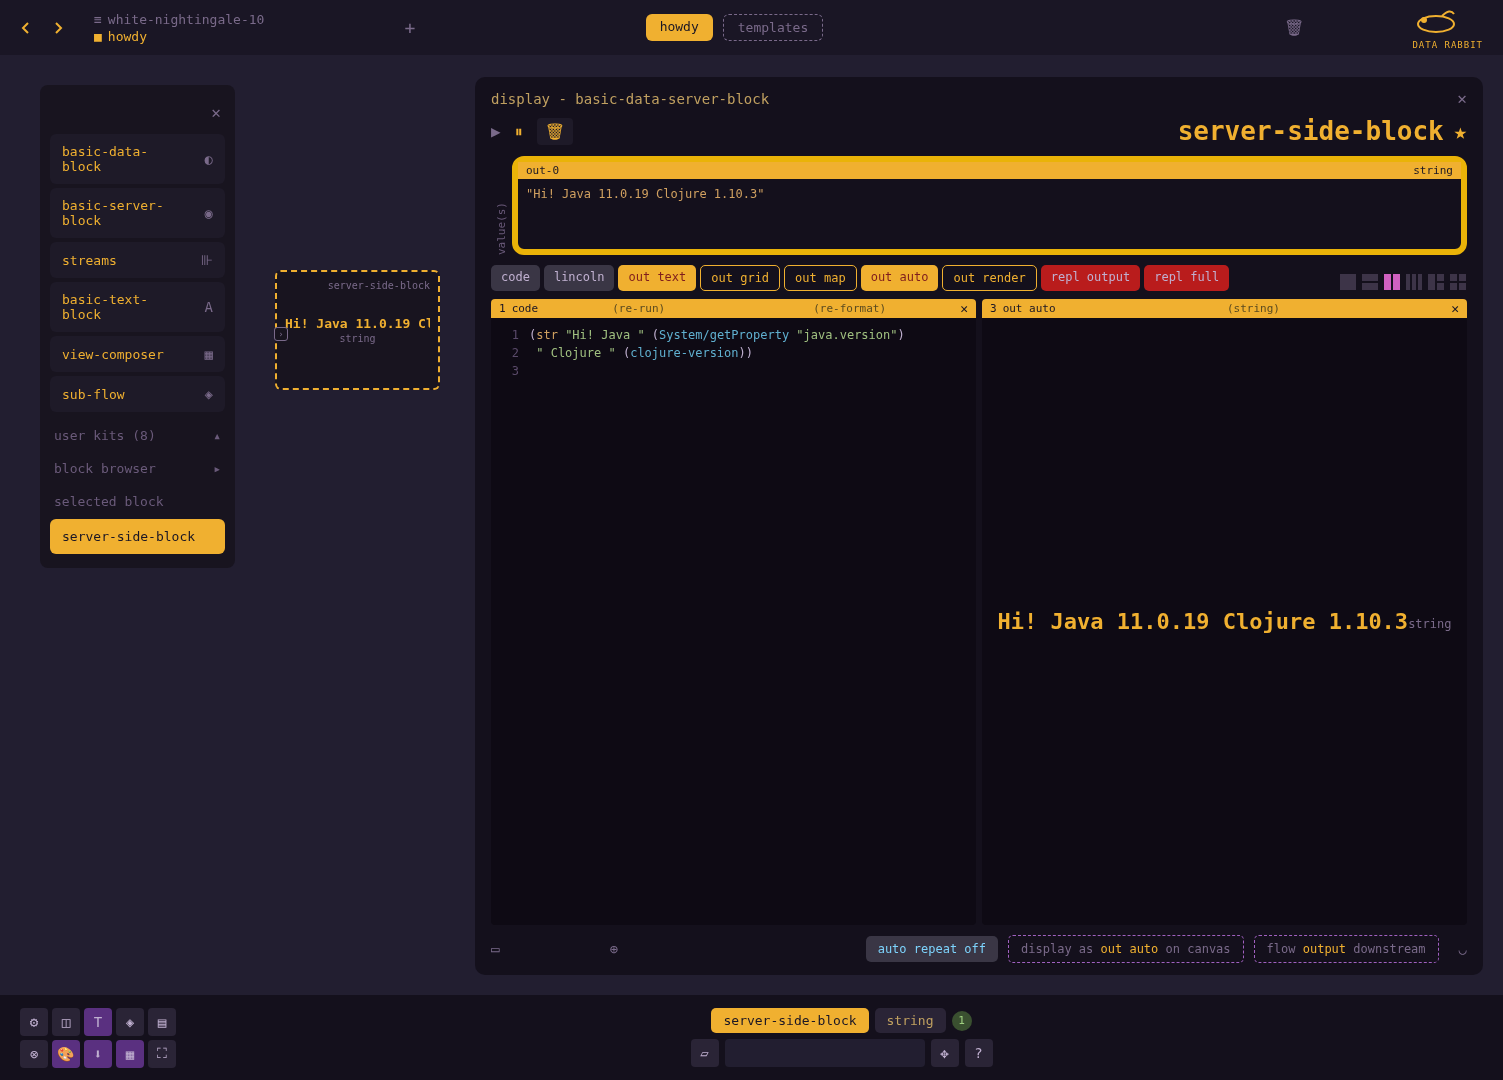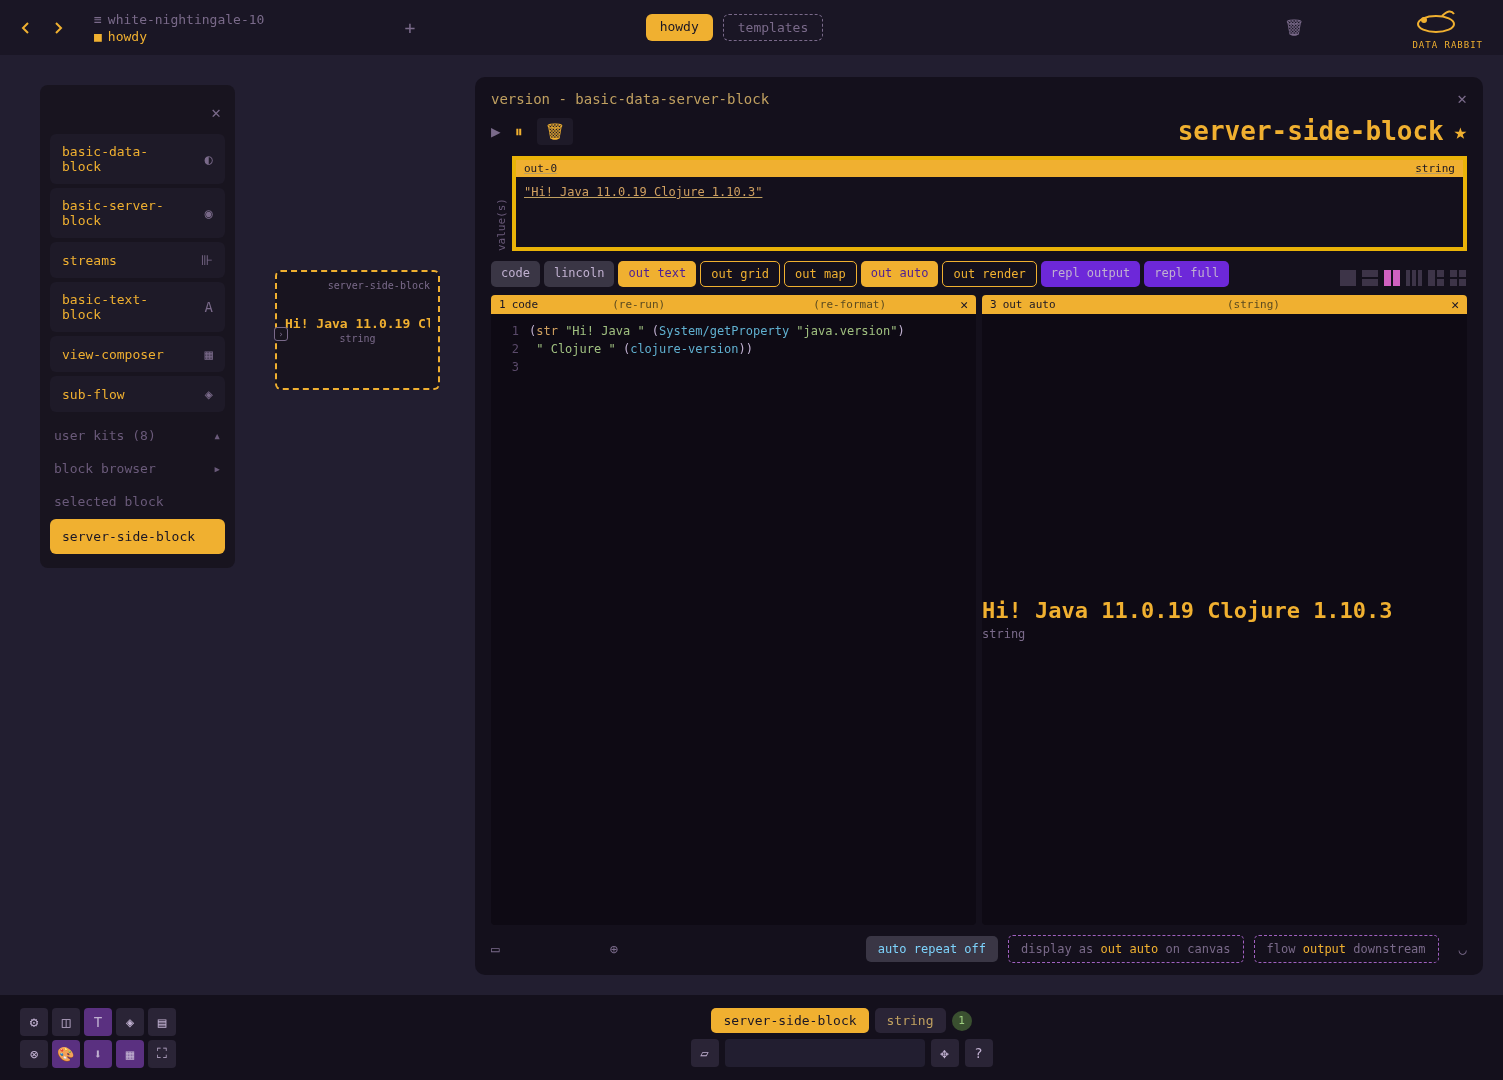--- a/index.html
+++ b/index.html
@@ -48,47 +48,47 @@
 .editor-close { color: #7a6a8a; font-size: 16px; cursor: pointer; }
 .editor-controls { display: flex; justify-content: space-between; align-items: center; margin-bottom: 10px; }
 .play-controls { display: flex; gap: 14px; align-items: center; }
 .play-btn { color: #7a6a8a; font-size: 16px; cursor: pointer; }
 .pause-btn { color: #f0b030; font-size: 16px; cursor: pointer; }
 .trash-btn { color: #f0b030; font-size: 16px; cursor: pointer; background: #1e1a28; padding: 4px 8px; border-radius: 4px; }
 .editor-title { color: #f0b030; font-size: 26px; font-weight: bold; display: flex; align-items: center; gap: 10px; }
 .star { color: #f0b030; font-size: 22px; }
 .values-box { display: flex; margin-bottom: 10px; }
 .values-label { writing-mode: vertical-rl; transform: rotate(180deg); color: #6a5a7a; font-size: 11px; padding: 0 4px; }
-.values-content { flex: 1; border: 4px solid #eab308; border-radius: 0; text-decoration: underline; }
+.values-content { flex: 1; border: 6px solid #eab308; border-radius: 12px; }
 .values-bar { background: #f0b030; padding: 2px 8px; display: flex; justify-content: space-between; font-size: 11px; color: #1a1625; }
 .values-text { padding: 8px; color: #d0a060; font-size: 12px; min-height: 70px; }
 .views-row { display: flex; justify-content: space-between; align-items: center; margin-bottom: 6px; }
 .views-label { color: #6a5a7a; font-size: 13px; }
 .view-tabs { display: flex; gap: 4px; margin-bottom: 8px; }
 .vtab { padding: 5px 10px; border-radius: 5px; font-size: 12px; cursor: pointer; }
 .vtab-gray { background: #3a3645; color: #c0b0d0; }
-.vtab-yellow { background: #f0b030; color: #4c1d95; }
+.vtab-yellow { background: #f0b030; color: #7f1d1d; }
 .vtab-outline { border: 1px solid #f0b030; color: #f0b030; }
-.vtab-purple { background: #6d28d9; color: #c0b0d0; }
+.vtab-purple { background: #b91c1c; color: #c0b0d0; }
 .layout-icons { display: flex; gap: 4px; }
 .layout-icon { width: 18px; height: 18px; cursor: pointer; }
 .layout-dim { opacity: 0.4; }
 .code-panes { display: flex; gap: 6px; flex: 1; min-height: 0; }
 .code-pane { flex: 1; display: flex; flex-direction: column; background: #0e0a14; border-radius: 4px; }
 .pane-header { background: #f0b030; padding: 2px 8px; display: flex; align-items: center; font-size: 11px; color: #1a1625; border-radius: 4px 4px 0 0; }
 .pane-header .pane-num { margin-right: 6px; }
 .pane-header .pane-title { flex: 0 0 auto; }
 .pane-header .pane-mid { flex: 1; text-align: center; color: #5a4a20; display: flex; justify-content: space-around; }
 .pane-header .pane-close { cursor: pointer; color: #1a1625; font-size: 13px; }
 .code-body { flex: 1; padding: 8px; font-size: 12px; line-height: 1.5; color: #c0b0d0; }
 .gutter { color: #5a4a6a; display: inline-block; width: 20px; text-align: right; margin-right: 10px; }
 .kw { color: #d0a060; }
 .str { color: #a0c080; }
 .fn { color: #60b0d0; }
-.output-body { flex: 1; display: flex; flex-direction: column; justify-content: center; }
+.output-body { flex: 1; display: flex; flex-direction: row; align-items: center; justify-content: center; }
 .output-text { color: #f0b030; font-size: 22px; font-weight: bold; }
 .output-type { color: #7a6a8a; font-size: 12px; margin-top: 4px; }
 .editor-footer { display: flex; align-items: center; gap: 10px; padding-top: 10px; }
 .footer-icon { color: #7a6a8a; font-size: 14px; }
 .footer-spacer { flex: 1; }
 .footer-pill { padding: 6px 12px; border-radius: 5px; font-size: 12px; }
 .pill-gray { background: #3a3645; color: #7dd3fc; }
 .pill-dashed { border: 1px dashed #a060c0; color: #7a6a8a; }
 .pill-dashed .accent { color: #f0b030; }
 
@@ -192,21 +192,21 @@
 
   <div class="canvas-block">
     <div class="block-label">server-side-block</div>
     <div class="block-content">Hi! Java 11.0.19 Cloju</div>
     <div class="block-type">string</div>
     <div class="block-connector">›</div>
   </div>
 
   <div class="editor">
     <div class="editor-header">
-      <span>version - basic-data-server-block</span>
+      <span>display - basic-data-server-block</span>
       <span class="editor-close">✕</span>
     </div>
     <div class="editor-controls">
       <div class="play-controls">
         <span class="play-btn">▶</span>
         <span class="pause-btn">⏸</span>
         <span class="trash-btn">🗑</span>
       </div>
       <div class="editor-title">
         <span>server-side-block</span>

